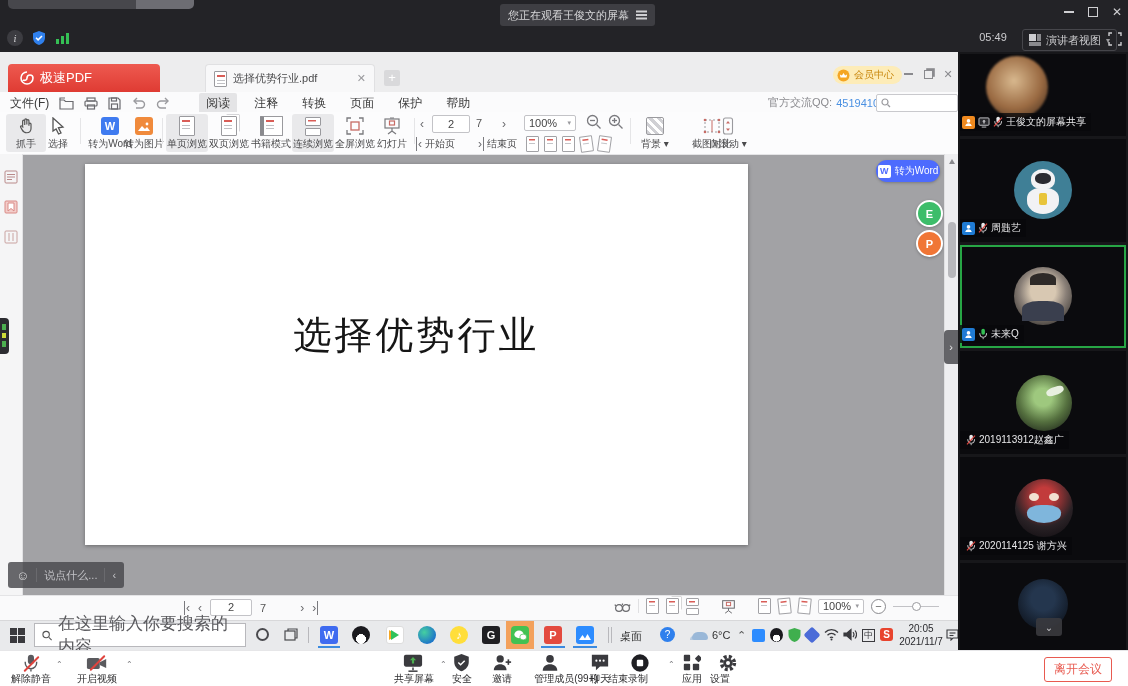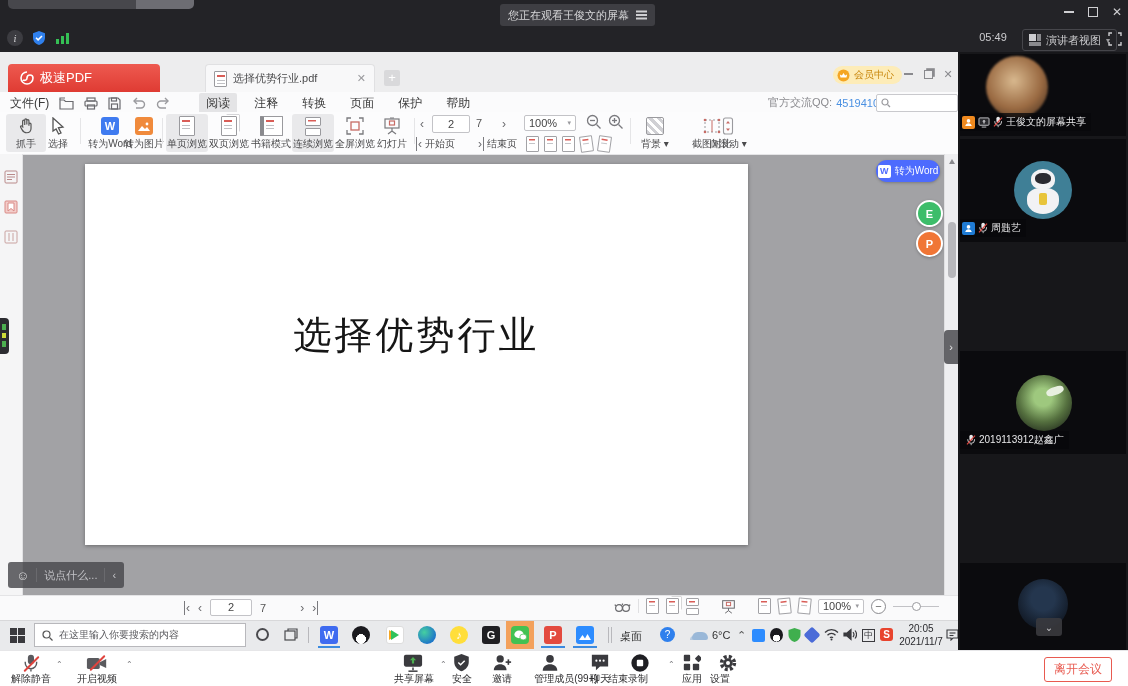--- a/index.html
+++ b/index.html
@@ -488,21 +488,21 @@
         <rect x="8" y="0" width="7" height="7" fill="#3a3a3e"></rect>
         <rect x="0" y="8" width="7" height="7" fill="#3a3a3e"></rect>
         <rect x="8" y="8" width="7" height="7" fill="#3a3a3e"></rect>
       </svg>
     </span>
   <div class="f abs" style="left:34px;top:623px;width:212px;height:24px;background:#fff;border:1px solid #b8b8bc;gap:6px;padding-left:7px;box-sizing:border-box;">
     <svg width="11" height="11" viewBox="0 0 11 11" fill="none" stroke="#555" stroke-width="1.2">
         <circle cx="4.5" cy="4.5" r="3.5"></circle>
         <line x1="7.5" y1="7.5" x2="10.5" y2="10.5"></line>
       </svg>
-    <span style="font-size:10px;color:#5a5a5e;">在这里输入你要搜索的内容</span>
+    <span style="font-size:17px;color:#5a5a5e;">在这里输入你要搜索的内容</span>
   </div>
   <span class="abs" style="left:256px;top:628px;width:13px;height:13px;border:2px solid #4a4a4e;border-radius:50%;box-sizing:border-box;"></span>
   <span class="abs" style="left:284px;top:628px;">
     <svg width="14" height="14" viewBox="0 0 14 14" fill="none" stroke="#4a4a4e" stroke-width="1.2">
         <rect x="1" y="3" width="10" height="9"></rect>
         <path d="M4 3V1h9v9h-2"></path>
       </svg>
     </span>
   <span class="abs" style="left:308px;top:627px;width:1px;height:16px;background:#b8b8bc;"></span>
 
@@ -725,39 +725,81 @@
             <rect x="4" y="1" width="4.4" height="7.5" rx="2.2" fill="#e8e8ea"></rect>
             <path d="M2 6.5v1a4.2 4.2 0 008.4 0v-1" stroke="#e8e8ea" stroke-width="1.1" fill="none"></path>
             <line x1="6.2" y1="12.5" x2="6.2" y2="14" stroke="#e8e8ea"></line>
             <line x1="1" y1="13" x2="11" y2="2" stroke="#e0443e" stroke-width="1.4"></line>
           </svg>
         </span>
       <span>王俊文的屏幕共享</span>
     </div>
   </div>
 
+  <div class="tile" style="top:245px;height:103px;box-shadow:inset 0 0 0 2px #27a645;">
+    <div class="avatar" style="left:54px;top:22px;width:58px;height:58px;
+         background:radial-gradient(circle at 50% 42%,#d8c8b2 28%,#8a8078 52%,#3c3834 85%);">
+      <span style="position:absolute;left:16px;top:6px;width:26px;height:12px;background:#2e2a28;border-radius:50% 50% 0 0;"></span>
+      <span style="position:absolute;left:8px;top:34px;width:42px;height:20px;background:#3a3f4e;border-radius:40% 40% 0 0;"></span>
+    </div>
+    <div class="name-pill">
+      <span class="pbadge" style="background:#1f7bd4;">
+        <svg width="9" height="9" viewBox="0 0 10 10">
+            <circle cx="5" cy="3.2" r="2" fill="#fff"></circle>
+            <path d="M1.4 9c.3-2.2 1.8-3.3 3.6-3.3S8.3 6.8 8.6 9z" fill="#fff"></path>
+          </svg>
+        </span>
+      <span>
+        <svg width="10" height="12" viewBox="0 0 12 15">
+            <rect x="4" y="1" width="4.4" height="7.5" rx="2.2" fill="#35c055"></rect>
+            <path d="M2 6.5v1a4.2 4.2 0 008.4 0v-1" stroke="#e8e8ea" stroke-width="1.1" fill="none"></path>
+            <line x1="6.2" y1="12.5" x2="6.2" y2="14" stroke="#e8e8ea"></line>
+          </svg>
+        </span>
+      <span>未来Q</span>
+    </div>
+  </div>
 
   <div class="tile" style="top:351px;height:103px;">
     <div class="avatar" style="left:56px;top:24px;width:56px;height:56px;
          background:radial-gradient(circle at 48% 40%,#9ec87e 20%,#55703f 55%,#1d241a 90%);">
       <span style="position:absolute;left:30px;top:12px;width:18px;height:8px;background:#e8f0e0;border-radius:40%;transform:rotate(-20deg);"></span>
     </div>
     <div class="name-pill">
       <span style="margin-left:4px;">
         <svg width="10" height="12" viewBox="0 0 12 15">
             <rect x="4" y="1" width="4.4" height="7.5" rx="2.2" fill="#e8e8ea"></rect>
             <path d="M2 6.5v1a4.2 4.2 0 008.4 0v-1" stroke="#e8e8ea" stroke-width="1.1" fill="none"></path>
             <line x1="6.2" y1="12.5" x2="6.2" y2="14" stroke="#e8e8ea"></line>
             <line x1="1" y1="13" x2="11" y2="2" stroke="#e0443e" stroke-width="1.4"></line>
           </svg>
         </span>
       <span>2019113912赵鑫广</span>
     </div>
   </div>
 
+  <div class="tile" style="top:457px;height:103px;">
+    <div class="avatar" style="left:55px;top:22px;width:58px;height:58px;
+         background:radial-gradient(circle at 50% 30%,#c23b3b 18%,#2a2226 60%,#141014 90%);">
+      <span style="position:absolute;left:12px;top:26px;width:34px;height:18px;background:#7fb6dc;border-radius:45% 45% 55% 55%;"></span>
+      <span style="position:absolute;left:14px;top:14px;width:10px;height:8px;background:#f2e0d0;border-radius:50%;"></span>
+      <span style="position:absolute;left:34px;top:14px;width:10px;height:8px;background:#f2e0d0;border-radius:50%;"></span>
+    </div>
+    <div class="name-pill">
+      <span style="margin-left:4px;">
+        <svg width="10" height="12" viewBox="0 0 12 15">
+            <rect x="4" y="1" width="4.4" height="7.5" rx="2.2" fill="#e8e8ea"></rect>
+            <path d="M2 6.5v1a4.2 4.2 0 008.4 0v-1" stroke="#e8e8ea" stroke-width="1.1" fill="none"></path>
+            <line x1="6.2" y1="12.5" x2="6.2" y2="14" stroke="#e8e8ea"></line>
+            <line x1="1" y1="13" x2="11" y2="2" stroke="#e0443e" stroke-width="1.4"></line>
+          </svg>
+        </span>
+      <span>2020114125 谢方兴</span>
+    </div>
+  </div>
 
   <div class="tile" style="top:563px;height:87px;">
     <div class="avatar" style="left:58px;top:16px;width:50px;height:50px;
          background:radial-gradient(circle at 50% 40%,#24364e 30%,#101722 80%);"></div>
     <div class="abs" style="left:76px;top:55px;width:26px;height:18px;background:rgba(58,58,62,.9);border-radius:3px;
                 color:#c2c2c6;display:flex;align-items:center;justify-content:center;font-size:10px;">⌄</div>
   </div>
 
 </div>
 

